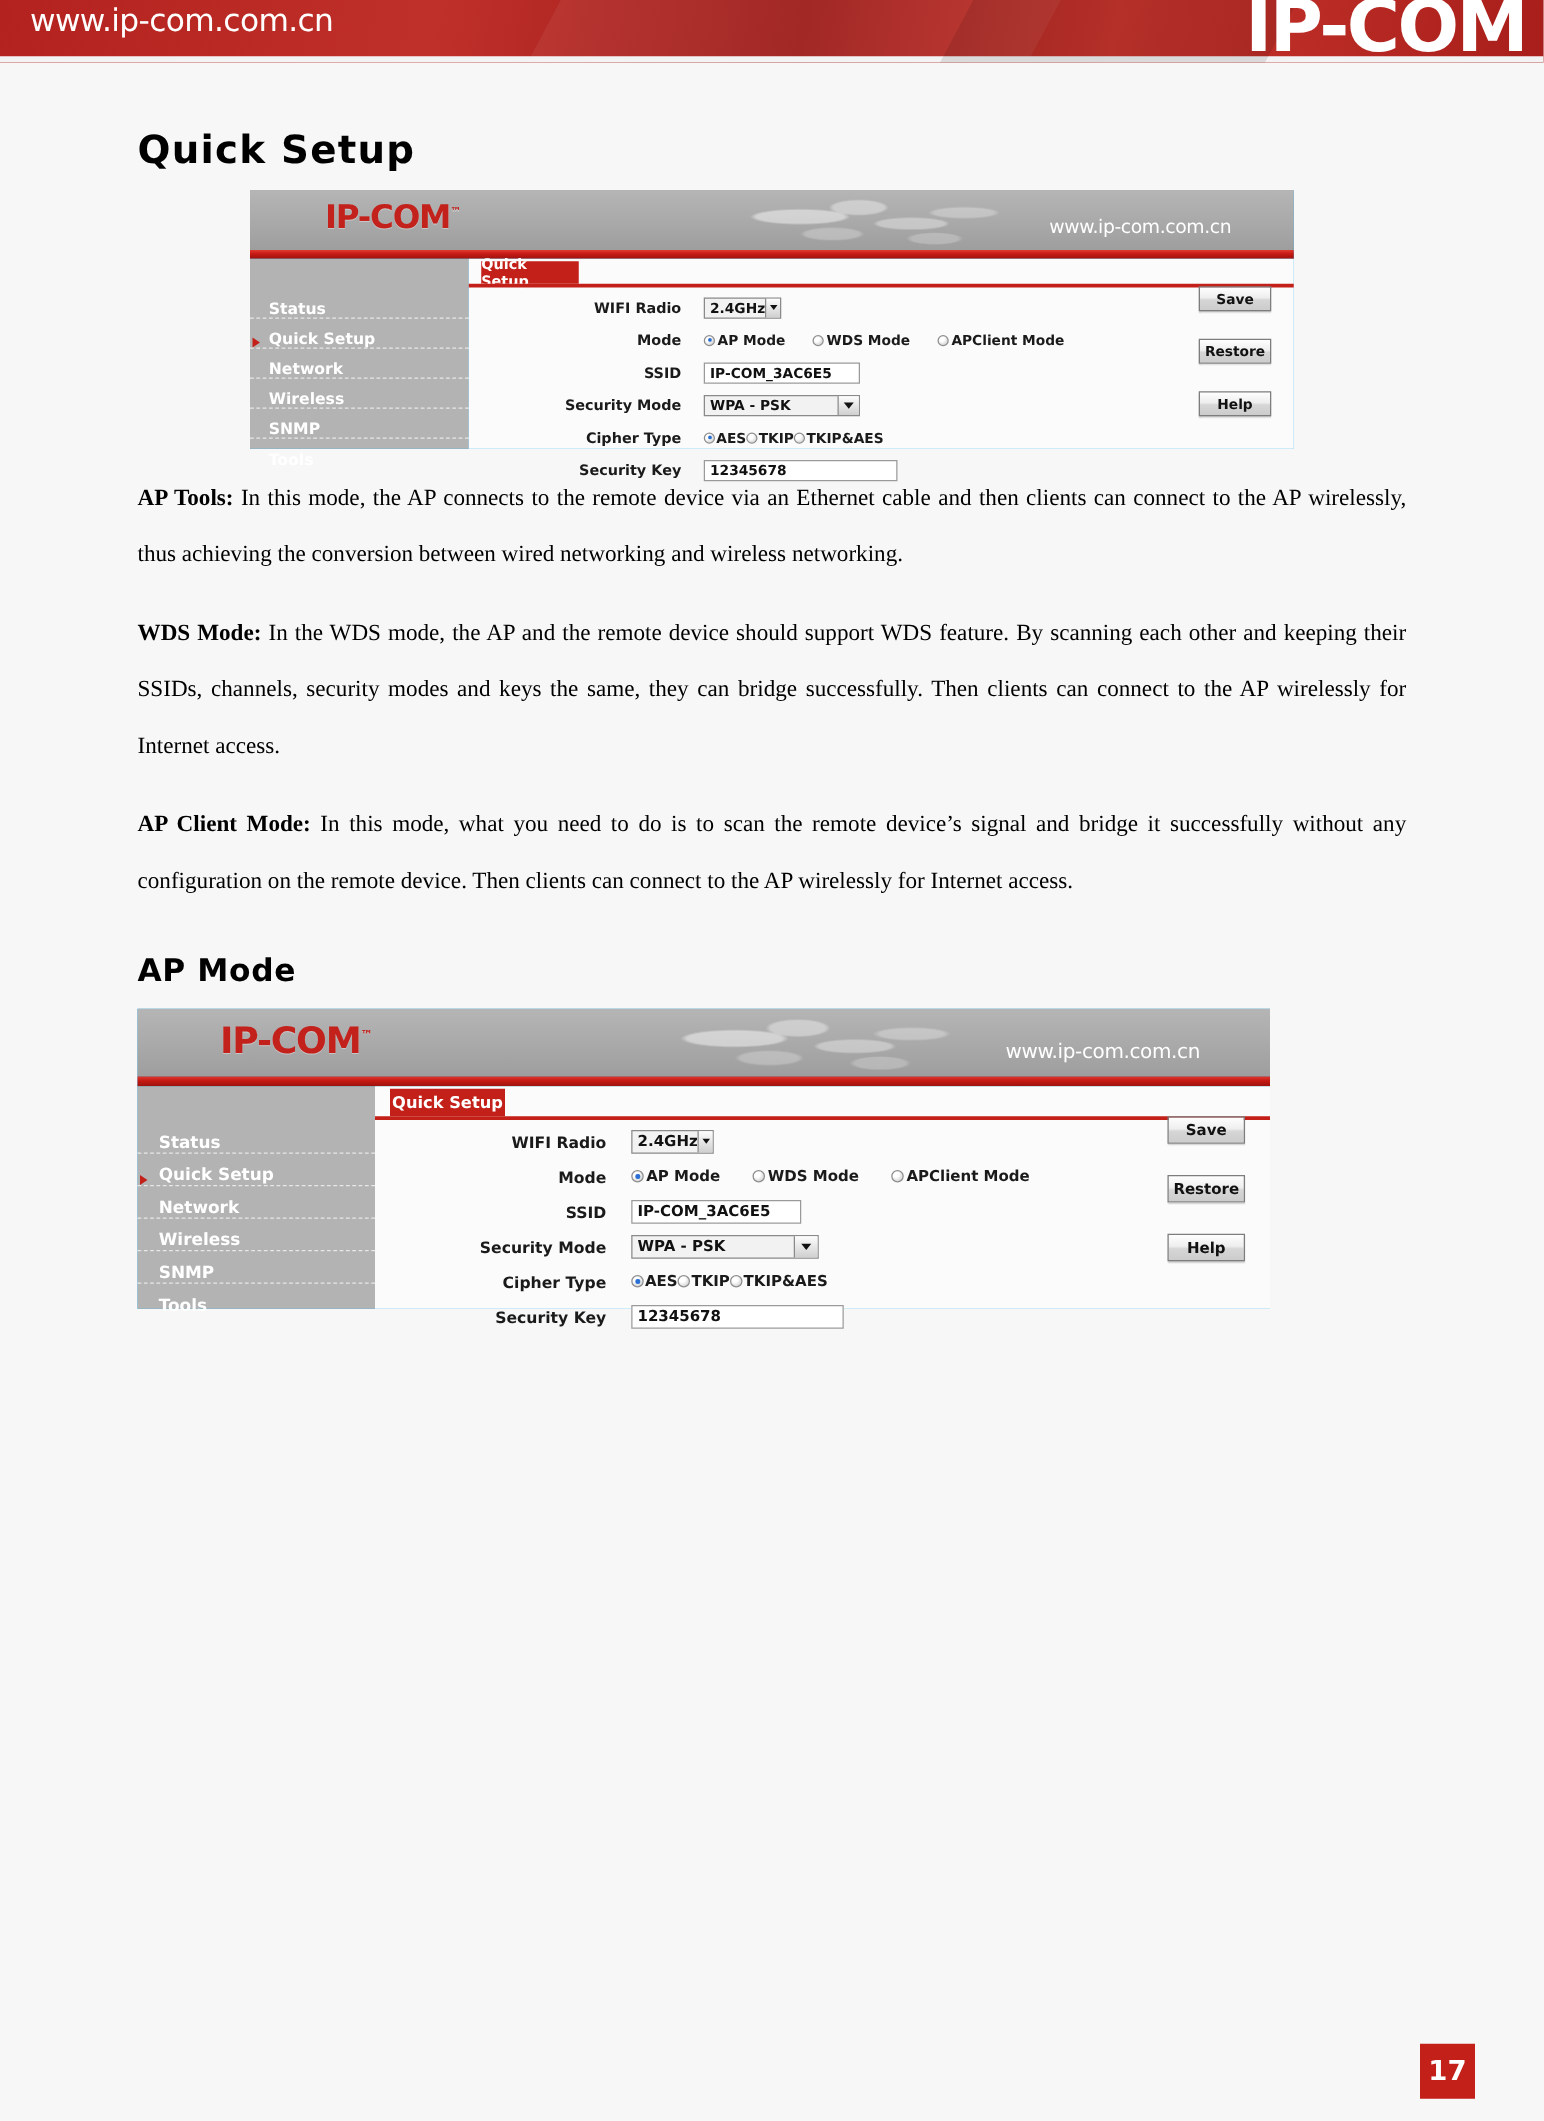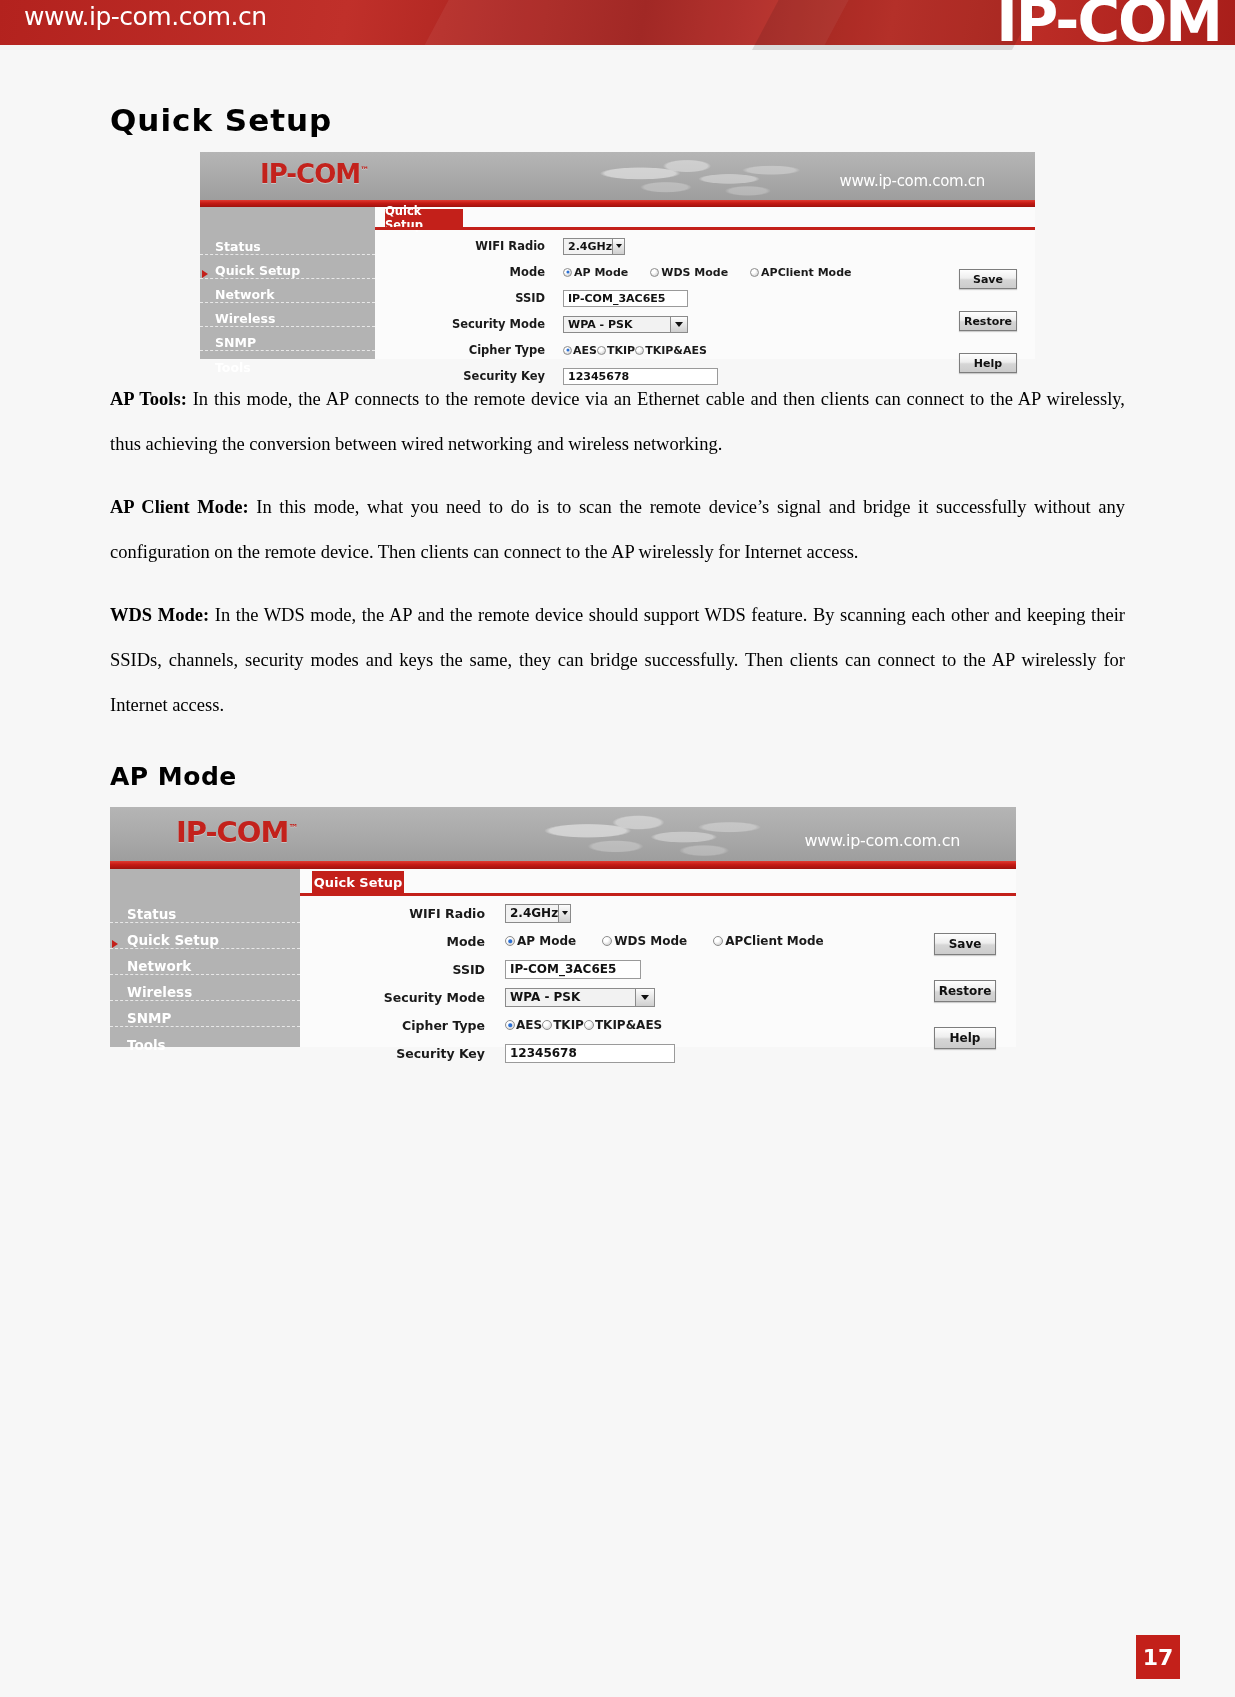--- a/index.html
+++ b/index.html
@@ -251,21 +251,21 @@
   }
   .radio.on::after {
     content: "";
     position: absolute;
     left: 50%; top: 50%;
     transform: translate(-50%,-50%);
     width: 44%; height: 44%;
     border-radius: 50%;
     background: #2a6fd4;
   }
-  .btn-col { position: absolute; margin-top: 40px; }
+  .btn-col { position: absolute; }
   .ui-btn {
     background: linear-gradient(180deg, #fefefe 0%, #eeeeee 45%, #d6d6d6 55%, #cccccc 100%);
     border: 1px solid #7d7d7d;
     color: #111;
     font-family: "DejaVu Sans", sans-serif;
     font-weight: bold;
     display: flex;
     align-items: center;
     justify-content: center;
     box-shadow: 0 1px 1px rgba(0,0,0,.18);
@@ -423,23 +423,23 @@
           <div class="ui-btn" style="width:58px;height:20px;font-size:11px;margin-bottom:22px;">Save</div>
           <div class="ui-btn" style="width:58px;height:20px;font-size:11px;margin-bottom:22px;">Restore</div>
           <div class="ui-btn" style="width:58px;height:20px;font-size:11px;">Help</div>
         </div>
       </div>
     </div>
   </div>
 
   <p class="para"><b>AP Tools:</b><span> In this mode, the AP connects to the remote device via an Ethernet cable and then clients can connect to the AP wirelessly, thus achieving the conversion between wired networking and wireless networking.</span></p>
 
+  <p class="para"><b>WDS Mode:</b><span> In the WDS mode, the AP and the remote device should support WDS feature. By scanning each other and keeping their SSIDs, channels, security modes and keys the same, they can bridge successfully. Then clients can connect to the AP wirelessly for Internet access.</span></p>
+
   <p class="para"><b>AP Client Mode:</b><span> In this mode, what you need to do is to scan the remote device’s signal and bridge it successfully without any configuration on the remote device. Then clients can connect to the AP wirelessly for Internet access.</span></p>
-
-  <p class="para"><b>WDS Mode:</b><span> In the WDS mode, the AP and the remote device should support WDS feature. By scanning each other and keeping their SSIDs, channels, security modes and keys the same, they can bridge successfully. Then clients can connect to the AP wirelessly for Internet access.</span></p>
 
   <h2 class="doc-title">AP Mode</h2>
 
 
   <div class="router" id="router2" style="width:906px;margin-left:0;margin-top:16px;">
     <div class="router-head" style="height:54px;">
       <div class="map"></div>
       <div class="router-logo" style="left:66px;top:8px;font-size:29px;"><span>IP-COM</span><span class="tm">™</span></div>
       <div class="router-url" style="right:56px;top:24px;font-size:16px;">www.ip-com.com.cn</div>
     </div>

